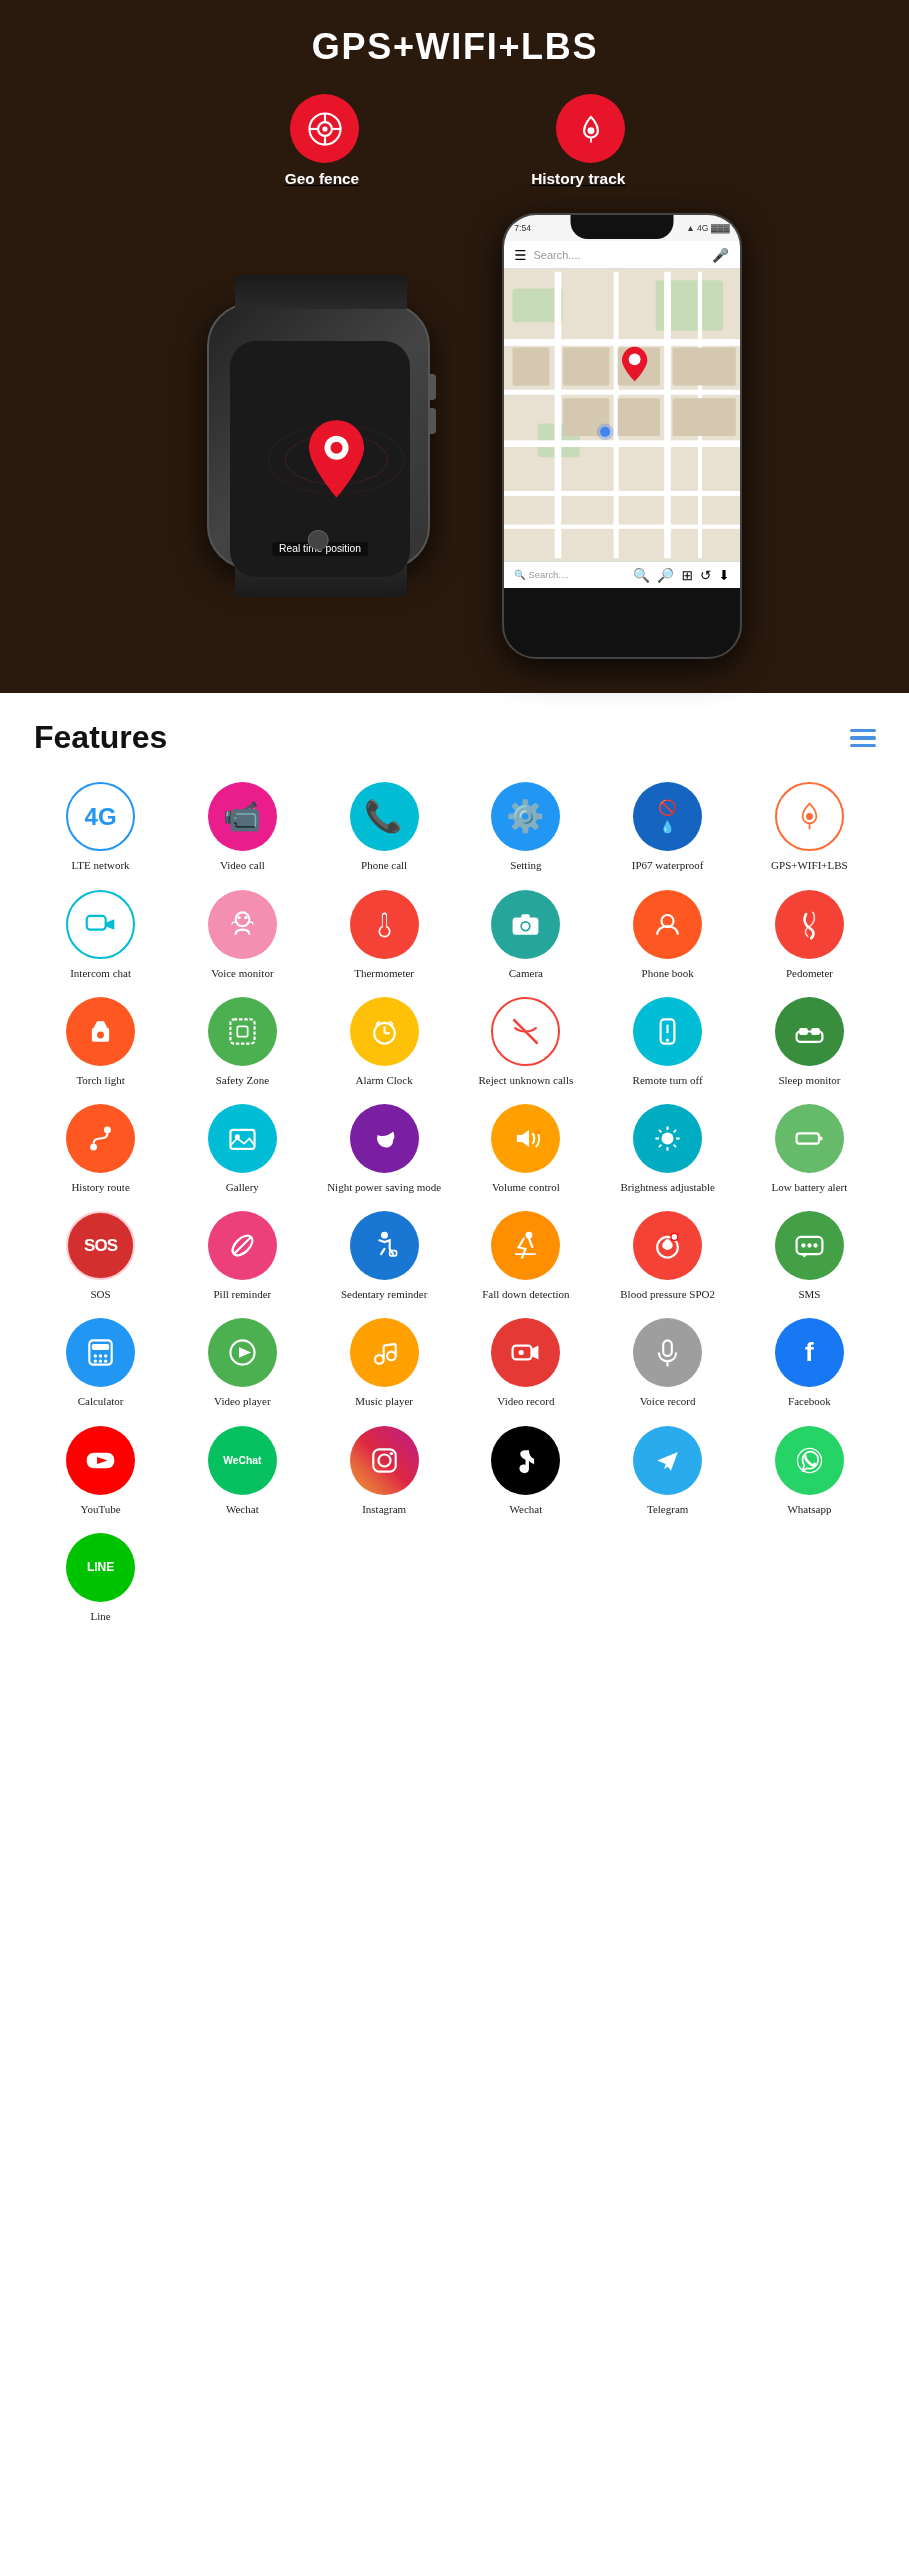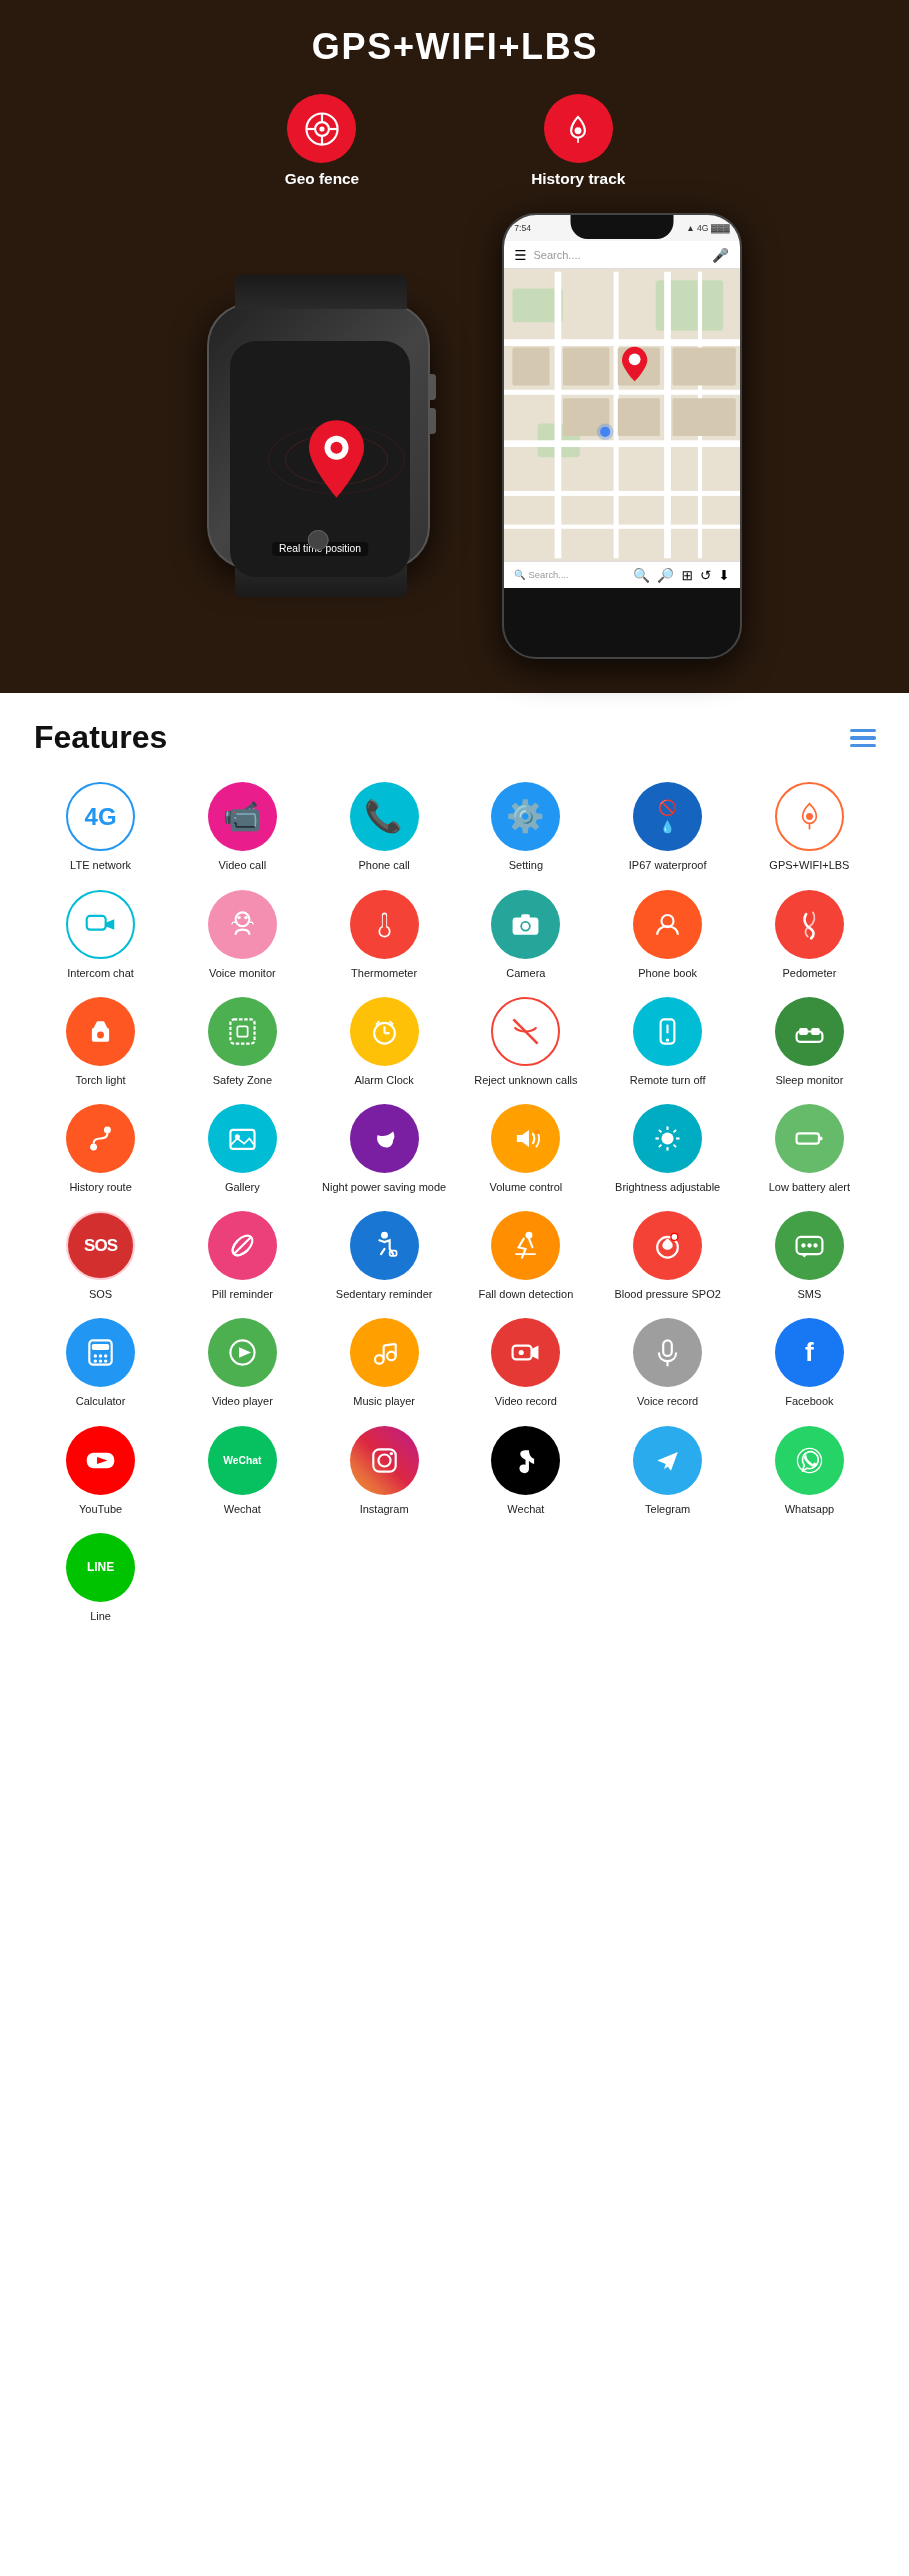--- a/index.html
+++ b/index.html
@@ -34,22 +34,23 @@
     .geo-icons-row {
       display: flex;
       justify-content: center;
       gap: 172px;
       margin-bottom: 17px;
     }
 
     .geo-icon-item {
       display: flex;
       flex-direction: column;
-      align-items: center;
+      align-items: flex-end;
       gap: 6.9px;
+      text-decoration: underline;
     }
 
     .geo-icon-circle {
       width: 69px;
       height: 69px;
       border-radius: 50%;
       background: #e8152a;
       display: flex;
       align-items: center;
       justify-content: center;
@@ -281,20 +282,21 @@
       font-size: 31px;
       flex-shrink: 0;
     }
 
     .feature-label {
       font-size: 11px;
       text-align: left;
       color: #222;
       font-weight: 500;
       line-height: 1.3;
+      font-family: Liberation Serif, serif;
     }
 
     
     .ic-blue-outline { background: #fff; border: 2.6px solid #2196F3; color: #2196F3; }
     .ic-pink { background: #e91e8c; color: #fff; }
     .ic-teal { background: #00bcd4; color: #fff; }
     .ic-blue { background: #2196F3; color: #fff; }
     .ic-blue-dark { background: #1565C0; color: #fff; }
     .ic-orange-outline { background: #fff; border: 2.6px solid #FF6B35; color: #FF6B35; }
     .ic-teal-outline { background: #fff; border: 2.6px solid #00bcd4; color: #00bcd4; }

